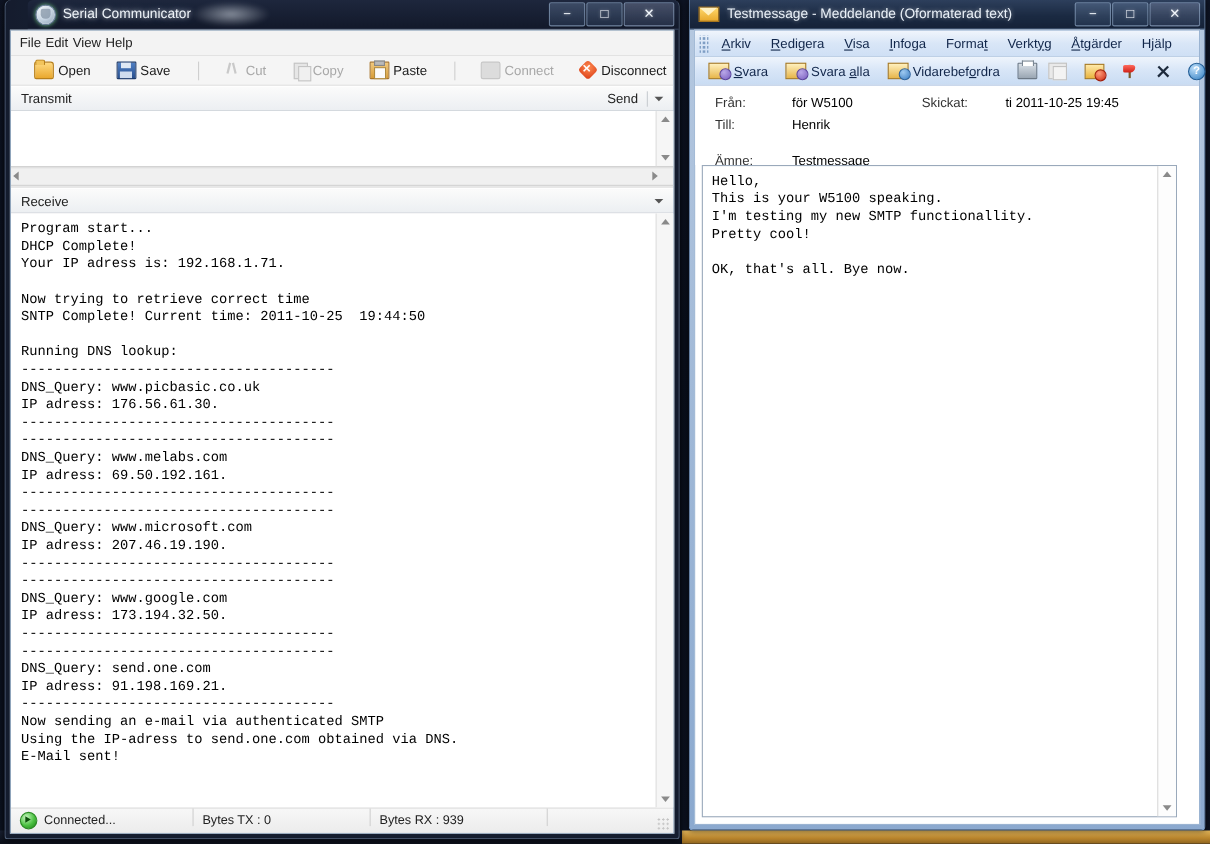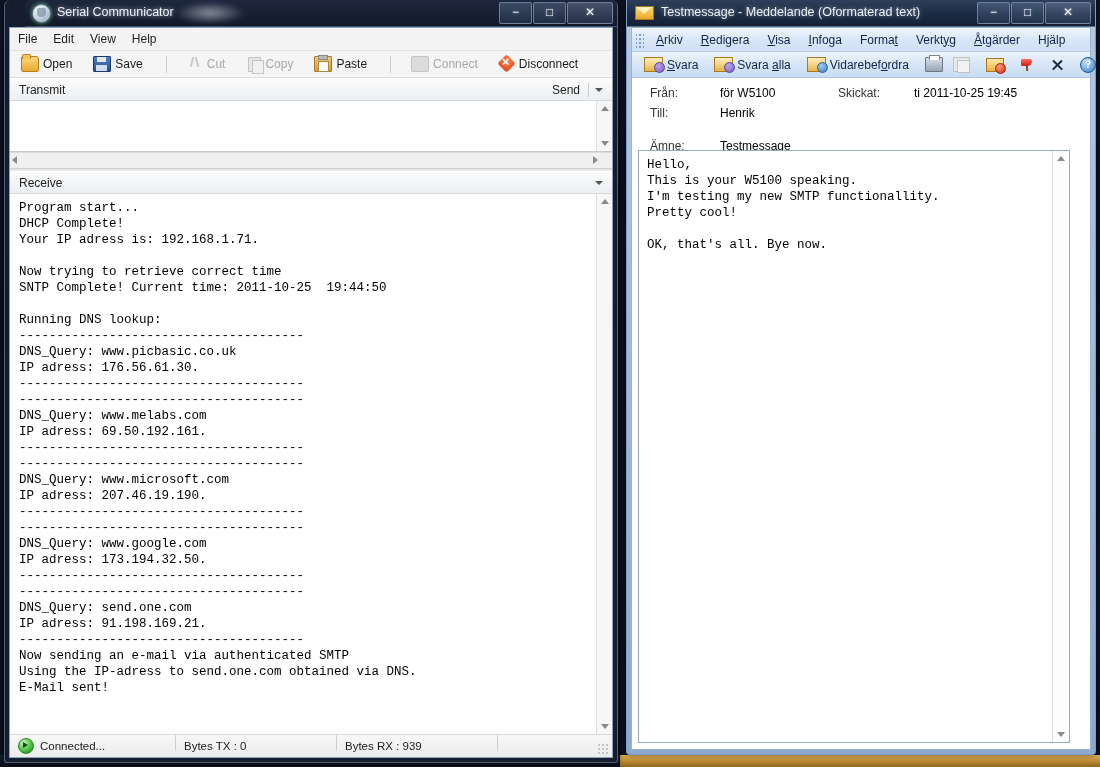--- a/index.html
+++ b/index.html
@@ -86,27 +86,28 @@
 
   #serial-body {
     position:absolute; left:4px; top:27px; right:4px; bottom:4px;
     background:#f3f3f3;
     border:1px solid #8fa4bb;
     box-sizing:border-box;
     display:flex; flex-direction:column;
   }
   #serial-menubar {
     height:22px; background:#f3f3f3; border-bottom:1px solid #e2e2e2;
-    display:flex; align-items:center; padding-left:8px; gap:16px;
+    display:flex; align-items:center; padding-left:8px; gap:4px;
     color:#222; font-size:12px;
   }
   #serial-toolbar {
     height:26px; background:#f5f5f5; border-bottom:1px solid #dcdcdc;
-    display:flex; align-items:center; padding-left:8px; gap:12px;
+    display:flex; align-items:center; padding-left:18px; gap:12px;
     font-size:12px;
+    justify-content:space-between;
   }
   .tbtn { display:flex; align-items:center; gap:4px; padding:1px 6px 1px 3px; color:#1a1a1a; white-space:nowrap;}
   .tbtn.disabled { color:#a8a8a8; }
   .tsep { width:1px; height:17px; background:#cfcfcf; margin:0 5px; }
   .icon16 { width:16px; height:14px; position:relative; display:inline-block; }
 
   .ic-folder { background:linear-gradient(180deg,#ffd980,#e9a82e); border:1px solid #b8801c; border-radius:2px 3px 2px 2px; }
   .ic-folder::before{content:"";position:absolute;left:0;top:-3px;width:7px;height:4px;background:#f2c45c;border:1px solid #b8801c;border-bottom:none;border-radius:2px 2px 0 0;}
   .ic-save { background:linear-gradient(180deg,#4f7fc4,#29508f); border:1px solid #1d3a6b; border-radius:1px; }
   .ic-save::before{content:"";position:absolute;left:3px;top:0;width:9px;height:5px;background:#dfe8f4;}

